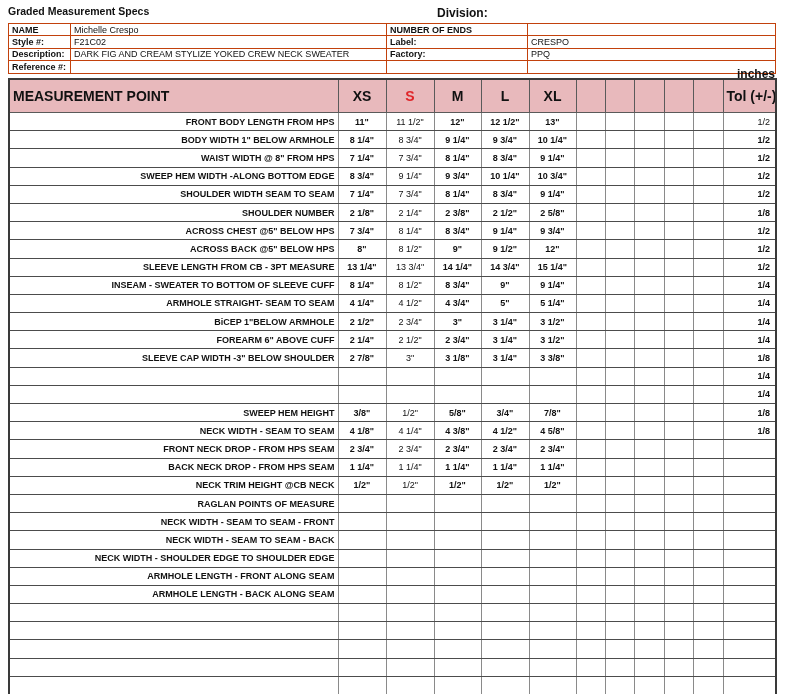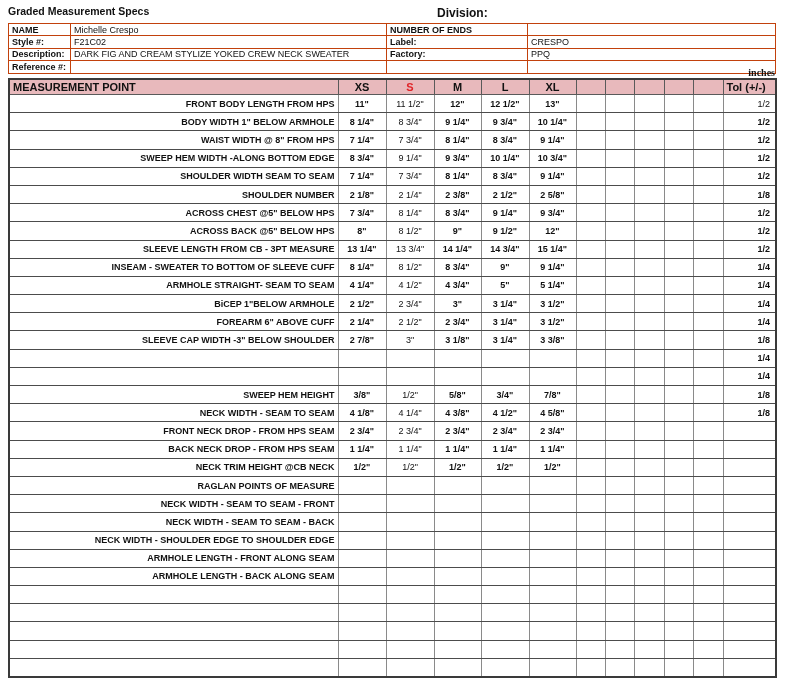--- a/index.html
+++ b/index.html
@@ -1,34 +1,34 @@
 <!DOCTYPE html>
 <html style="--header-bg: #e8b9bc;"><head>
 <meta charset="utf-8">
 <style>
   html,body{margin:0;padding:0;background:#fff;}
   body{width:800px;height:694px;position:relative;font-family:"Liberation Sans",sans-serif;color:#111;}
   .sheet{position:absolute;inset:0;}
 
   .title{position:absolute;left:8px;top:5px;font-size:10.5px;font-weight:bold;white-space:nowrap;}
   .division{position:absolute;left:437px;top:6px;font-size:12px;font-weight:bold;white-space:nowrap;}
-  .inches{position:absolute;right:25px;top:67px;font-size:10px;font-weight:bold;font-family:Liberation Serif, serif;}
+  .inches{position:absolute;right:25px;top:67px;font-size:12px;font-weight:bold;}
 
   table{border-collapse:collapse;table-layout:fixed;}
 
   
   .info{position:absolute;left:8px;top:23px;width:767px;border:1.5px solid #2b2b2b;}
   .info td{border:1px solid #c2410c;height:11.4px;padding:0 3px;font-size:9px;line-height:10px;
            overflow:hidden;white-space:nowrap;vertical-align:middle;}
   .info td.info-label{font-weight:bold;}
 
   
   .spec{position:absolute;left:8px;top:78px;width:767px;border:2px solid #3a3a3a;}
   .spec th{background:var(--header-bg,#e8b9bc);border:1px solid #5a5a5a;height:14px;
-           font-size:11px;font-weight:bold;padding:0 3px;overflow:hidden;white-space:nowrap;vertical-align:middle;}
+           font-size:14px;font-weight:bold;padding:8px 3px;overflow:hidden;white-space:nowrap;vertical-align:middle;}
   .spec th.mp-h{text-align:left;}
   .spec th.size-h{text-align:center;}
   .spec th.tol-h{text-align:left;}
   .spec td{border-left:1px solid #8a8a8a;border-right:1px solid #8a8a8a;
            border-top:1px solid #4c4c4c;border-bottom:1px solid #4c4c4c;
            height:17.2px;padding:0;font-size:9px;overflow:hidden;white-space:nowrap;vertical-align:middle;}
   .spec td.mp{font-weight:bold;text-align:right;padding:0 3px;}
   .spec td.val{text-align:center;font-weight:bold;}
   .spec td.col-s{font-weight:normal;}
   .spec td.tol{text-align:right;padding-right:5px;font-weight:bold;}

